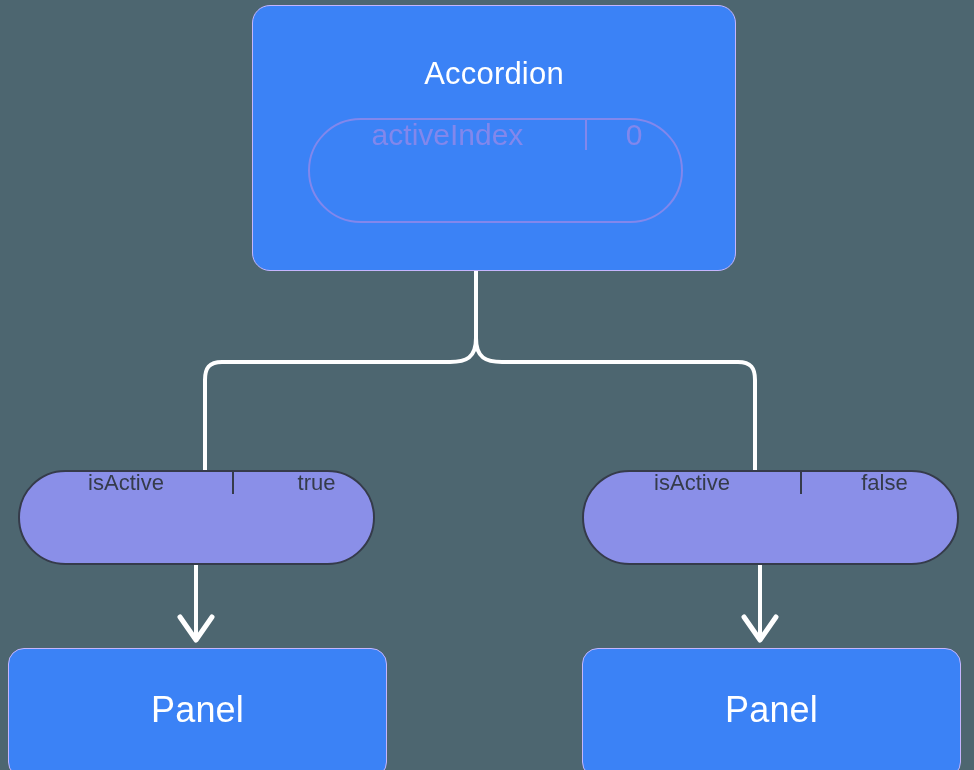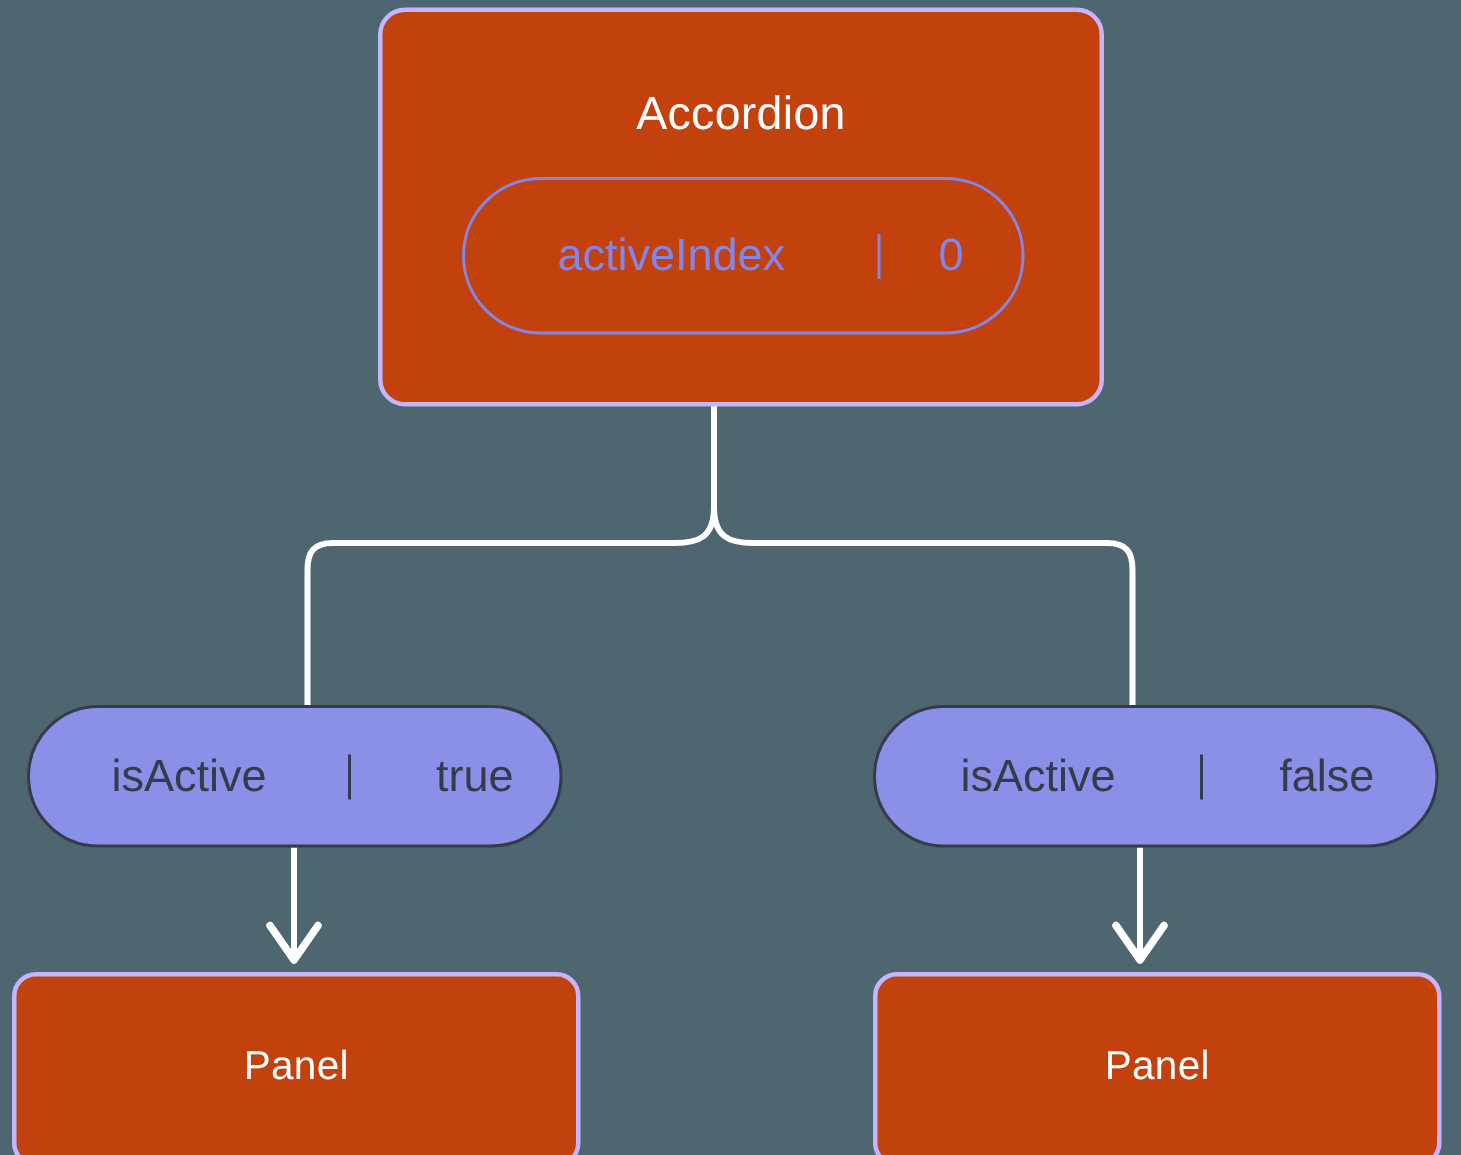--- a/index.html
+++ b/index.html
@@ -28,22 +28,22 @@
     top: 0;
     width: 974px;
     height: 770px;
     pointer-events: none;
   }
 
   
   .node-box {
     position: absolute;
     box-sizing: border-box;
-    background: #c2410c;
-    border: 3px solid #c4b5fd;
+    background: #3b82f6;
+    border: 1px solid #c4b5fd;
     border-radius: 18px;
     display: flex;
     flex-direction: column;
     align-items: center;
   }
   .node-title {
     color: #ffffff;
     font-size: 31px;
     font-weight: 400;
     letter-spacing: 0.2px;
@@ -74,30 +74,30 @@
     width: 379px;
     height: 130px;
   }
   #panel-right {
     left: 582px;
     top: 648px;
     width: 379px;
     height: 130px;
   }
   .panel-node .node-title {
-    font-size: 27px;
+    font-size: 36px;
     margin-top: -6px;
   }
 
   
   .pill {
     position: absolute;
     box-sizing: border-box;
     display: flex;
-    align-items: center;
+    align-items: flex-start;
     border-radius: 999px;
     overflow: hidden;
   }
   .pill .pill-key,
   .pill .pill-val {
     display: flex;
     align-items: center;
     justify-content: center;
     white-space: nowrap;
     line-height: 1;
@@ -126,21 +126,21 @@
   #pill-active-index .pill-val { flex: 1; }
 
   
   .pill.filled {
     background: #8a8fe8;
     border: 2px solid #353b4a;
   }
   .pill.filled .pill-key,
   .pill.filled .pill-val {
     color: #353b4a;
-    font-size: 30px;
+    font-size: 22px;
   }
   .pill.filled .pill-val {
     border-left: 2px solid #353b4a;
   }
   #pill-is-active-true {
     left: 18px;
     top: 470px;
     width: 357px;
     height: 95px;
   }

